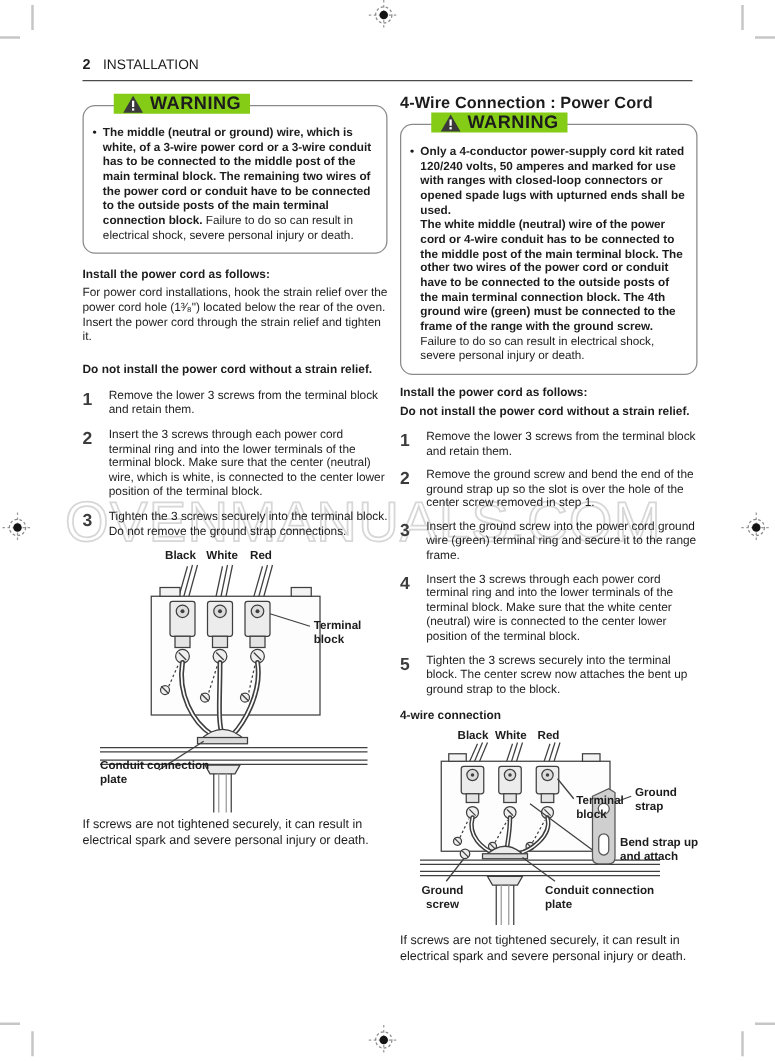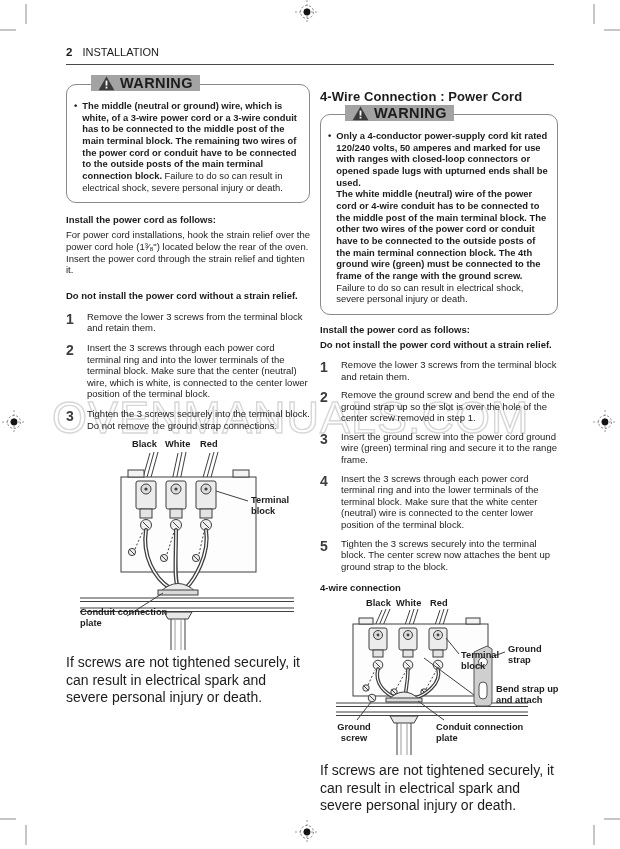--- a/index.html
+++ b/index.html
@@ -12,41 +12,41 @@
   #watermark{position:absolute;left:52px;top:392px;width:520px;z-index:0;
              font-size:45px;font-weight:normal;letter-spacing:1px;color:transparent;
              -webkit-text-stroke:1.4px #d7d7d7;white-space:nowrap;}
   
   #hdr{position:absolute;left:66px;top:46px;font-size:11px;z-index:2;}
   #hdr b{font-size:11.5px;margin-right:10px;}
   #hdr-rule{position:absolute;left:66px;top:64px;width:488px;height:1px;background:#4a4a4a;z-index:2;}
   
   .col{position:absolute;top:74px;z-index:1;}
   #col-left{left:66px;width:244px;}
-  #col-right{left:320px;width:238px;margin-top:15px;}
+  #col-right{left:320px;width:238px;}
   .coltitle{font-size:13px;font-weight:bold;letter-spacing:.1px;}
   
   .warnbox{position:relative;border:1.2px solid #8a8a8a;border-radius:10px;
            margin-top:10px;padding:15px 6px 9px 7px;}
-  .warnhead{position:absolute;top:-10px;left:24px;background:#a3a3a3;padding:0 7px;
+  .warnhead{position:absolute;top:-10px;left:24px;background:#84cc16;padding:0 7px;
             display:flex;align-items:center;gap:5px;font-size:14.5px;font-weight:bold;letter-spacing:.4px;}
   .warnbullet{display:flex;gap:5px;font-size:9.4px;line-height:1.24;}
   .warnbullet .dot{font-weight:bold;}
   .wbold{font-weight:bold;}
   
   .h9{font-size:9.5px;font-weight:bold;line-height:1.22;margin-top:11px;}
   .p9{font-size:9.5px;line-height:1.25;margin-top:3px;}
   .steps{margin-top:9px;}
   .step{display:flex;gap:8px;margin-bottom:8px;}
   .stepnum{flex:0 0 13px;font-size:14px;font-weight:bold;color:#3c3c3c;line-height:1;padding-top:1px;}
   .steptext{font-size:9.5px;line-height:1.22;}
   .diagtitle{font-size:9.5px;font-weight:bold;margin-top:10px;}
   .diagram{position:relative;margin-top:5px;}
   .dlabel{position:absolute;font-size:9.3px;line-height:1.15;color:#1c1c1c;font-weight:bold;}
-  .note{font-size:14px;line-height:1.25;margin-top:3px;}
+  .note{font-size:10px;line-height:1.25;margin-top:3px;}
   svg{display:block;}
 </style>
 </head>
 <body>
 
 <div id="page">
 
   <div id="watermark">OVENMANUALS.COM</div>
 
   <div class="crop" style="left:25px;top:4px;width:2px;height:20px;"></div>

